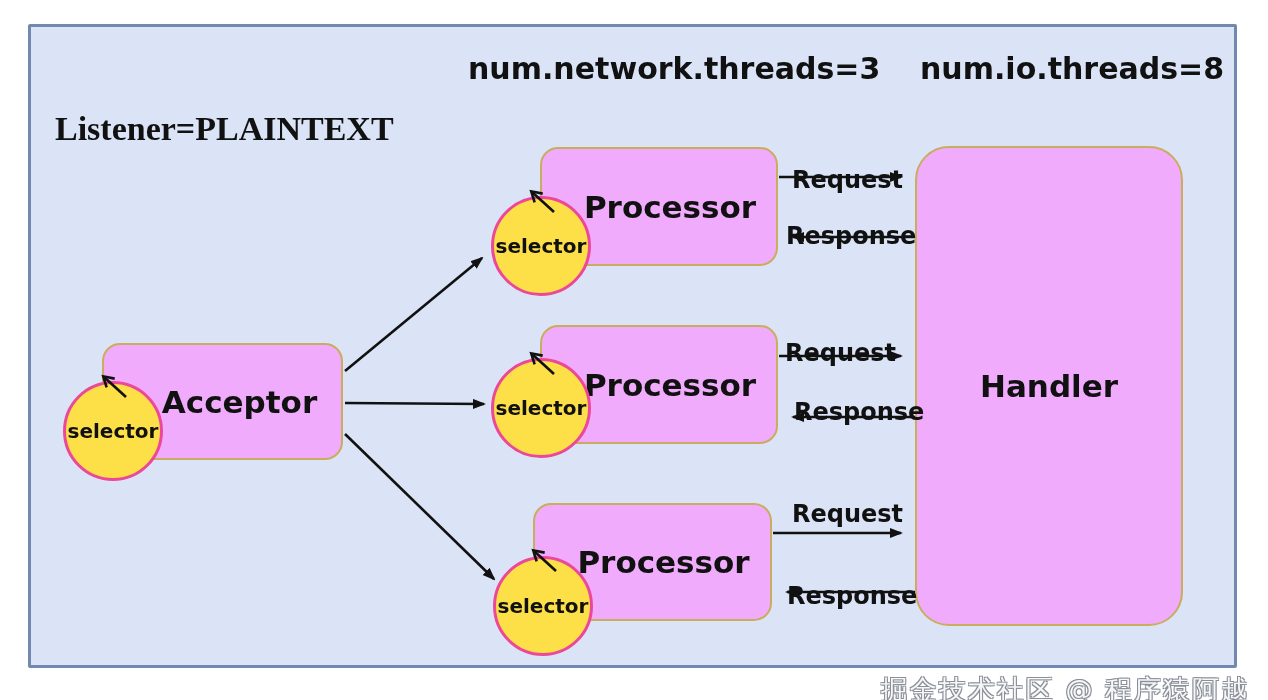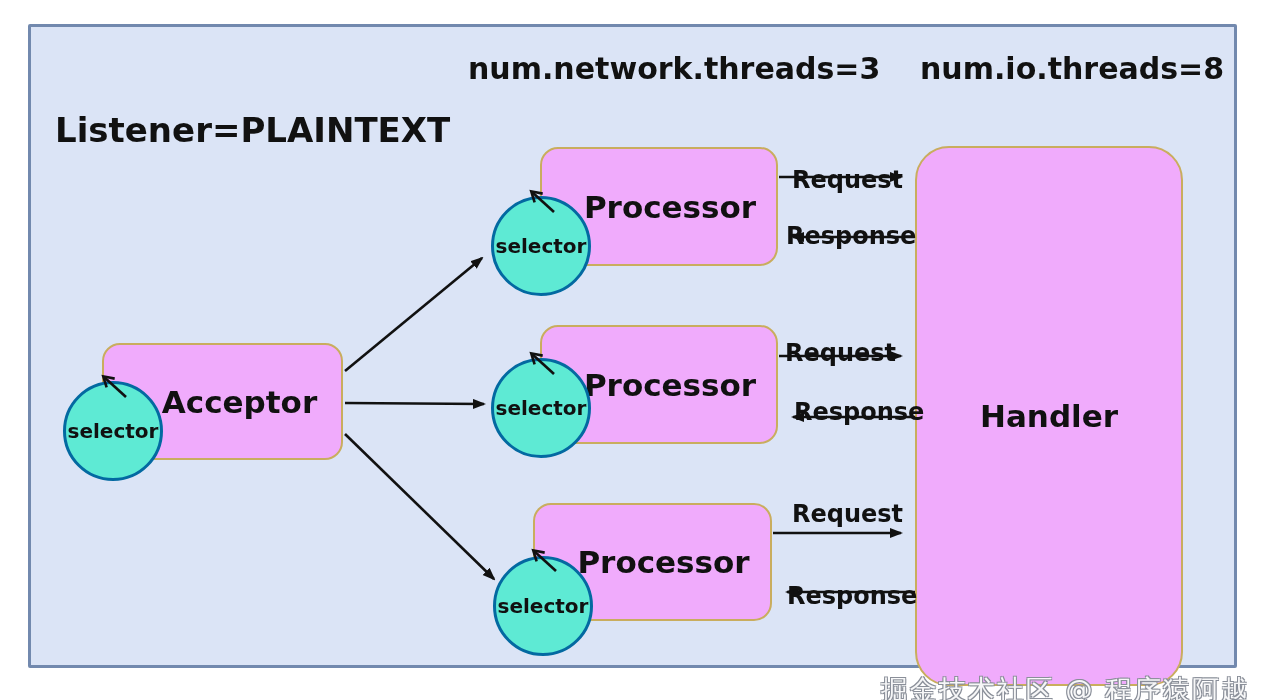--- a/index.html
+++ b/index.html
@@ -17,38 +17,38 @@
   .node{
     position:absolute;box-sizing:border-box;
     background:#f0abfc;border:2.5px solid #c9ad5e;border-radius:18px;
     display:flex;align-items:center;justify-content:center;
     color:#111;font-weight:bold;z-index:2;
   }
   .node-acceptor{left:102px;top:343px;width:241px;height:117px;font-size:31px;padding-left:34px;}
   .node-p1{left:540px;top:147px;width:238px;height:119px;font-size:31px;padding-left:22px;}
   .node-p2{left:540px;top:325px;width:238px;height:119px;font-size:31px;padding-left:22px;}
   .node-p3{left:533px;top:503px;width:239px;height:118px;font-size:31px;padding-left:22px;}
-  .node-handler{left:915px;top:146px;width:268px;height:540px;border-radius:34px;font-size:31px;}
+  .node-handler{left:915px;top:146px;width:268px;height:480px;border-radius:34px;font-size:31px;}
   .selector-circle{
     position:absolute;width:100px;height:100px;border-radius:50%;
-    background:#5eead4;border:3px solid #0369a1;box-sizing:border-box;
+    background:#fde047;border:3px solid #ec4899;box-sizing:border-box;
     display:flex;align-items:center;justify-content:center;
     font-size:20px;font-weight:bold;color:#111;z-index:4;
   }
   .sel-0{left:63px;top:381px;}
   .sel-1{left:491px;top:196px;}
   .sel-2{left:491px;top:358px;}
   .sel-3{left:493px;top:556px;}
   .toplabel{
     position:absolute;color:#111;font-weight:bold;font-size:30px;
     text-align:center;z-index:3;white-space:nowrap;
   }
   .lbl-net{left:468px;top:51px;width:360px;}
   .lbl-io{left:920px;top:51px;width:280px;}
-  .lbl-listener{left:55px;top:110px;font-size:34px;width:auto;text-align:right;}
+  .lbl-listener{left:55px;top:110px;font-size:34px;width:auto;text-align:right;font-family:Liberation Serif, serif;}
   .flowlabel{
     position:absolute;color:#111;font-weight:bold;font-size:24px;
     text-align:center;z-index:6;white-space:nowrap;margin-top:26px;
   }
   .req-0{left:792px;top:140px;width:100px;}
   .res-0{left:786px;top:196px;width:120px;}
   .req-1{left:785px;top:313px;width:100px;}
   .res-1{left:794px;top:372px;width:120px;}
   .req-2{left:792px;top:474px;width:100px;}
   .res-2{left:787px;top:556px;width:120px;}

